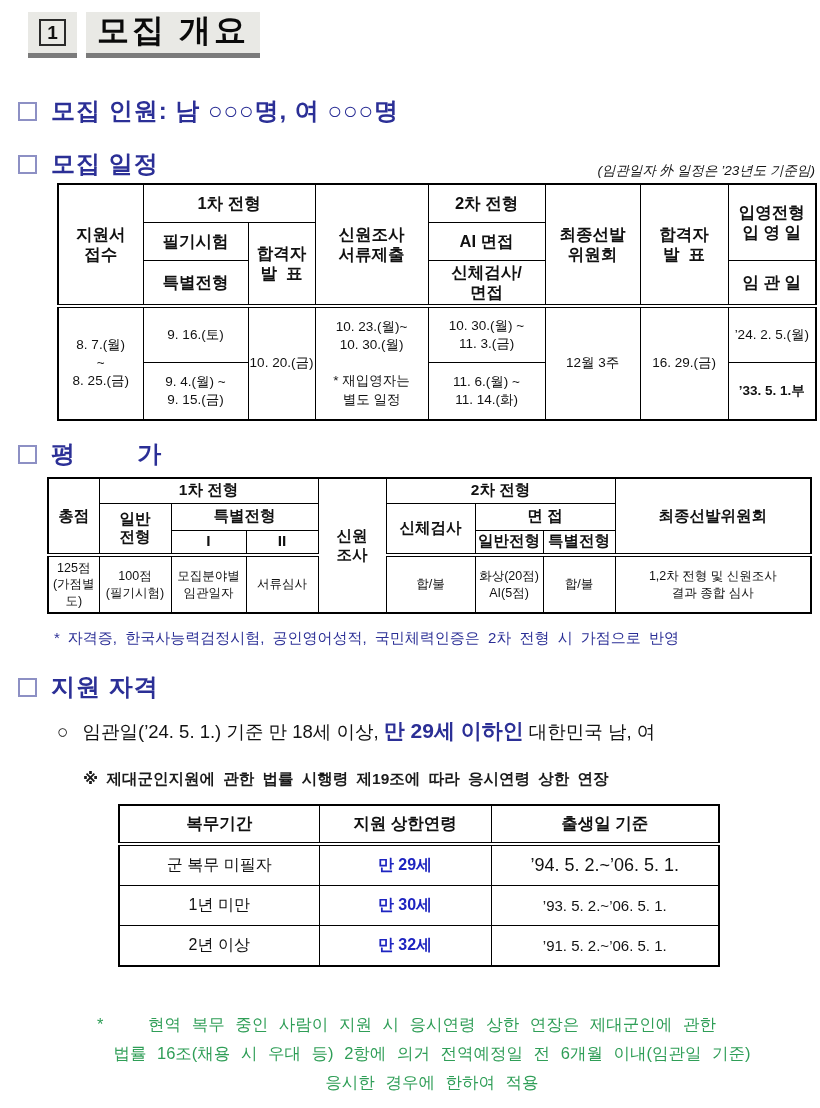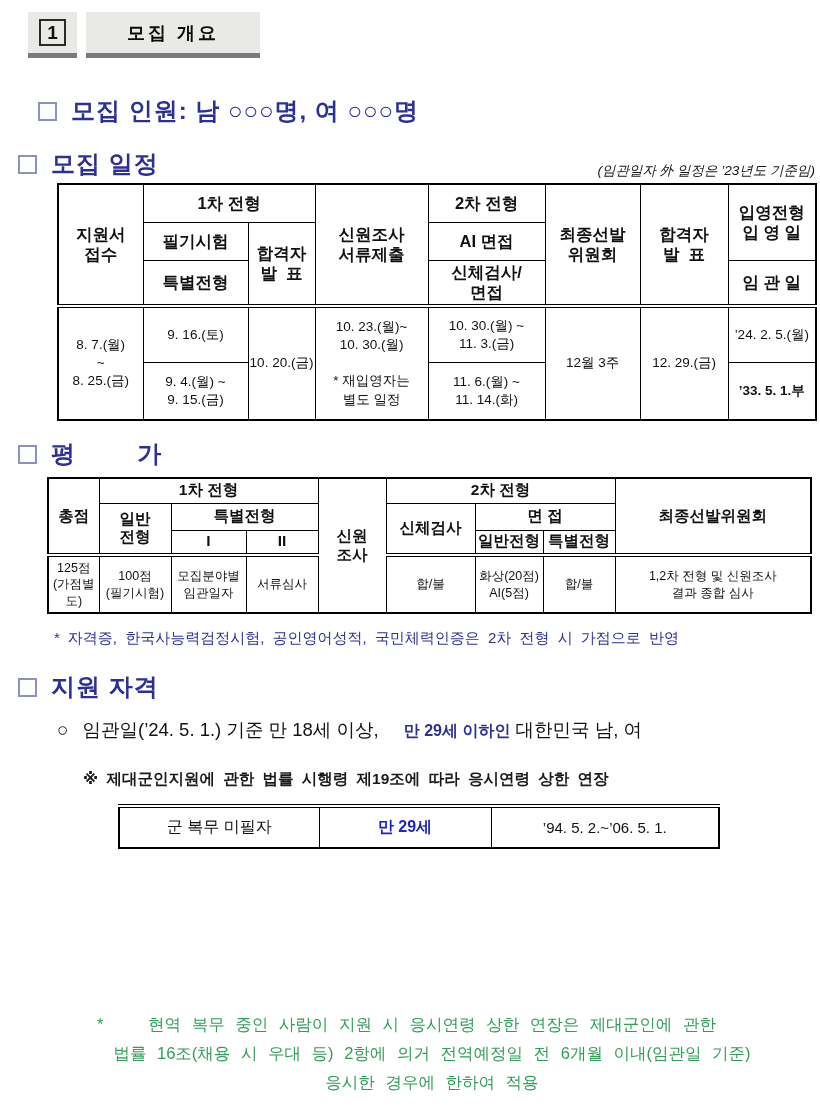--- a/index.html
+++ b/index.html
@@ -8,21 +8,21 @@
     font-family:"Liberation Sans","DejaVu Sans",sans-serif;
     color:#111;position:relative;overflow:hidden;
   }
   .abs{position:absolute;}
 
   
   .title-bar{top:12px;left:28px;display:flex;gap:9px;align-items:stretch;}
   .tbox{background:#e9e9e5;border-bottom:5px solid #7b7b7b;display:flex;align-items:center;justify-content:center;}
   .tbox.num{width:49px;height:41px;}
   .numframe{border:2px solid #2a2a2a;font-size:19px;font-weight:bold;line-height:1;padding:2px 6px;background:#e9e9e5;}
-  .tbox.main{width:174px;height:41px;font-size:18px;font-weight:bold;letter-spacing:3px;color:#0a0a0a;}
+  .tbox.main{width:174px;height:41px;font-size:32px;font-weight:bold;letter-spacing:3px;color:#0a0a0a;align-items:flex-end;}
 
   
   .h-section{display:flex;align-items:center;gap:14px;color:#2b2f96;font-weight:bold;font-size:24px;letter-spacing:1px;}
   .h-label{white-space:pre;}
   .sq{width:15px;height:15px;border:2px solid #8d90c4;flex:0 0 auto;}
 
   .note-right{font-size:13.5px;color:#141414;white-space:pre;}
 
   
   table{border-collapse:collapse;table-layout:fixed;}
@@ -48,41 +48,41 @@
   .table3 .th{font-size:16.5px;height:34px;}
   .table3 .bd{font-size:16px;height:37px;}
   .age-blue{color:#1d24c0;font-weight:bold;}
 
   .bold{font-weight:bold;}
 
   
   .note-blue{display:flex;gap:8px;color:#2b2f96;font-size:15px;word-spacing:4px;white-space:pre;}
   .qual-line{display:flex;align-items:baseline;gap:14px;font-size:18.5px;color:#121212;}
   .qual-marker{font-size:19px;font-weight:bold;line-height:1;}
-  .qual-bold{color:#2b2f96;font-weight:bold;font-size:16px;margin-left:20px;}
+  .qual-bold{color:#2b2f96;font-weight:bold;font-size:21px;}
   .ext-note{font-size:15.5px;font-weight:bold;color:#1a1a1a;word-spacing:4px;white-space:pre;}
   .note-green{display:flex;gap:10px;color:#2f9e57;font-size:16.5px;line-height:1.75;word-spacing:6px;}
   .note-green .txt{white-space:pre-wrap;text-align:center;}
   .star{flex:0 0 auto;}
 </style>
 </head>
 <body>
 
 <div class="page">
 
   <div class="abs title-bar">
     <div class="tbox num">
       <span class="numframe">1</span>
     </div>
     <div class="tbox main">
       <span>모집 개요</span>
     </div>
   </div>
 
-  <div class="abs h-section" style="top:95px;left:18px;margin-left:20px;">
+  <div class="abs h-section" style="top:95px;left:18px;">
     <span class="sq"></span>
     <span class="h-label">모집 인원: 남 ○○○명, 여 ○○○명</span>
   </div>
 
   <div class="abs h-section" style="top:148px;left:18px;">
     <span class="sq"></span>
     <span class="h-label">모집 일정</span>
   </div>
   <div class="abs note-right" style="top:162px;left:505px;width:310px;text-align:right;font-style:italic;">(임관일자 外 일정은 ’23년도 기준임)</div>
 
@@ -131,21 +131,21 @@
       <td class="bd sep">9. 16.(토)</td>
       <td class="bd sep" rowspan="2">10. 20.(금)</td>
       <td class="bd sep" rowspan="2">10. 23.(월)~
 10. 30.(월)
 
 * 재입영자는
 별도 일정</td>
       <td class="bd sep">10. 30.(월) ~
 11. 3.(금)</td>
       <td class="bd sep" rowspan="2">12월 3주</td>
-      <td class="bd sep" rowspan="2">12. 29.(금)</td>
+      <td class="bd sep" rowspan="2">16. 29.(금)</td>
       <td class="bd sep">’24. 2. 5.(월)</td>
     </tr>
     <tr class="r57">
       <td class="bd">9. 4.(월) ~
 9. 15.(금)</td>
       <td class="bd">11. 6.(월) ~
 11. 14.(화)</td>
       <td class="bd bold">’33. 5. 1.부</td>
     </tr>
   </tbody>
@@ -225,24 +225,39 @@
 
   <div class="abs ext-note" style="top:769px;left:83px;">※ 제대군인지원에 관한 법률 시행령 제19조에 따라 응시연령 상한 연장</div>
 
   <table class="abs table3 t-outer" style="top:804px;left:118px;">
     <colgroup>
         <col style="width:200px">
         <col style="width:172px">
         <col style="width:228px">
       </colgroup>
     <tbody>
+        <tr>
+      <td class="th">복무기간</td>
+      <td class="th">지원 상한연령</td>
+      <td class="th">출생일 기준</td>
+    </tr>
     <tr>
       <td class="bd sep">군 복무 미필자</td>
       <td class="bd sep age-blue">만 29세</td>
-      <td class="bd sep" style="font-size:15px">’94. 5. 2.~’06. 5. 1.</td>
+      <td class="bd sep" style="font-size:18px">’94. 5. 2.~’06. 5. 1.</td>
+    </tr>
+    <tr>
+      <td class="bd">1년 미만</td>
+      <td class="bd age-blue">만 30세</td>
+      <td class="bd" style="font-size:15px">’93. 5. 2.~’06. 5. 1.</td>
+    </tr>
+    <tr>
+      <td class="bd">2년 이상</td>
+      <td class="bd age-blue">만 32세</td>
+      <td class="bd" style="font-size:15px">’91. 5. 2.~’06. 5. 1.</td>
     </tr>
   </tbody>
     </table>
 
   <div class="abs note-green" style="top:1010px;left:97px;width:690px;">
     <span class="star">*</span>
     <span class="txt">현역 복무 중인 사람이 지원 시 응시연령 상한 연장은 제대군인에 관한
 법률 16조(채용 시 우대 등) 2항에 의거 전역예정일 전 6개월 이내(임관일 기준)
 응시한 경우에 한하여 적용</span>
   </div>

